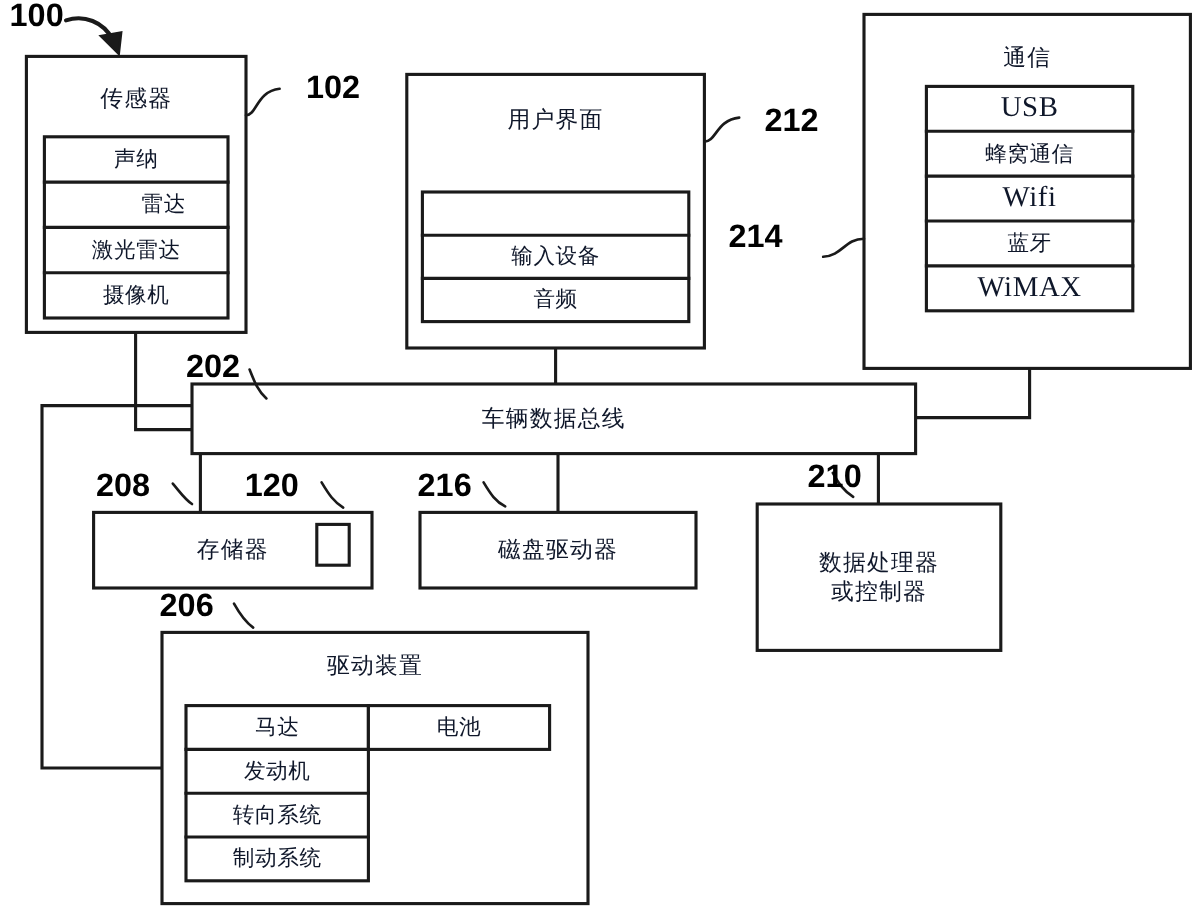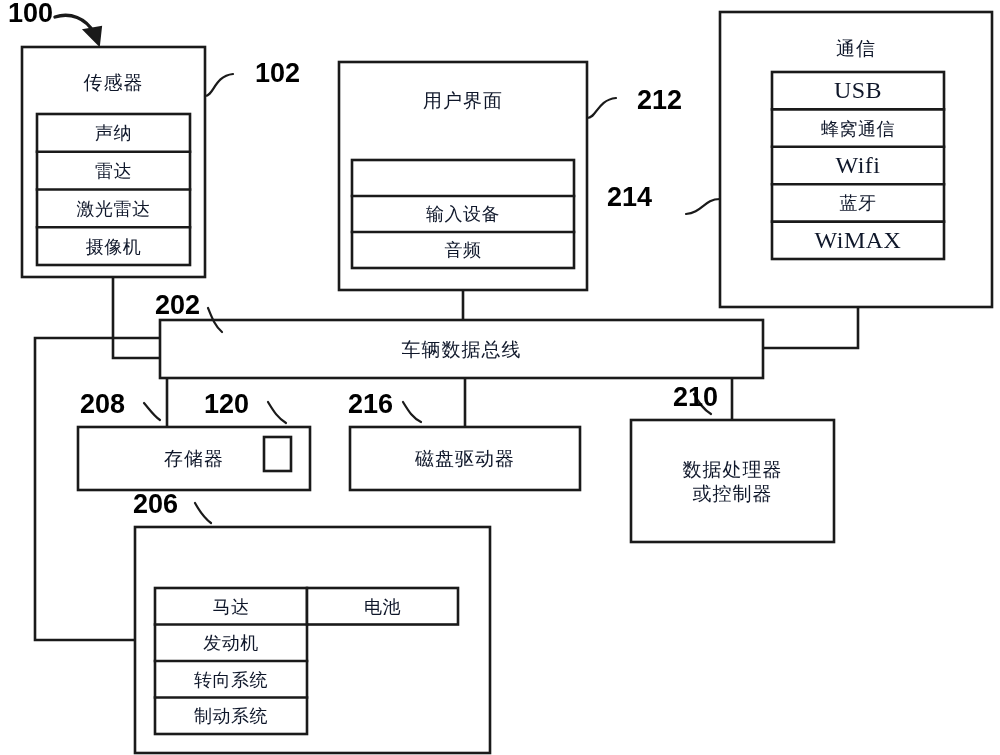--- a/index.html
+++ b/index.html
@@ -132,21 +132,21 @@
     <g fill="none" stroke="#1a1a1a" stroke-width="3.4" stroke-linecap="round">
       <path d="M55 17 C70 12 86 18 94 33"></path>
     </g>
     <polygon points="99,45 84,30 101,27" fill="#1a1a1a" stroke="#1a1a1a" stroke-width="2"></polygon>
   </svg>
 
   <div class="refnum" style="left:8px; top:-2px;">100</div>
 
   <div class="lbl cjk" style="left:22px; top:62px; width:183px; height:40px;">传感器</div>
   <div class="lbl cjk-sm" style="left:37px; top:114px; width:153px; height:37.8px;">声纳</div>
-  <div class="lbl cjk-sm" style="left:37px; top:151.8px; width:153px; height:37.8px;">雷达</div>
+  <div class="lbl cjk-sm" style="left:37px; top:151.8px; width:153px; height:37.8px;padding-left:23px;">雷达</div>
   <div class="lbl cjk-sm" style="left:37px; top:189.5px; width:153px; height:37.8px;">激光雷达</div>
   <div class="lbl cjk-sm" style="left:37px; top:227.3px; width:153px; height:37.7px;">摄像机</div>
   <div class="refnum" style="left:255px; top:58px;">102</div>
 
   <div class="lbl cjk" style="left:339px; top:80px; width:248px; height:40px;">用户界面</div>
   <div class="lbl cjk-sm" style="left:352px; top:196px; width:222px; height:36px;">输入设备</div>
   <div class="lbl cjk-sm" style="left:352px; top:232px; width:222px; height:36px;">音频</div>
   <div class="refnum" style="left:637px; top:85px;">212</div>
 
   <div class="lbl cjk" style="left:720px; top:28px; width:272px; height:40px;">通信</div>
@@ -164,20 +164,21 @@
   <div class="refnum" style="left:80px; top:389px;">208</div>
   <div class="refnum" style="left:204px; top:389px;">120</div>
 
   <div class="lbl cjk" style="left:350px; top:427px; width:230px; height:63px;">磁盘驱动器</div>
   <div class="refnum" style="left:348px; top:389px;">216</div>
 
   <div class="lbl cjk" style="left:631px; top:420px; width:203px; height:122px;">数据处理器
 或控制器</div>
   <div class="refnum" style="left:637px; top:382px;margin-left:36px;">210</div>
 
+  <div class="lbl cjk" style="left:135px; top:535px; width:355px; height:40px;">驱动装置</div>
   <div class="lbl cjk-sm" style="left:155px; top:588px; width:152px; height:36.5px;">马达</div>
   <div class="lbl cjk-sm" style="left:155px; top:624.5px; width:152px; height:36.5px;">发动机</div>
   <div class="lbl cjk-sm" style="left:155px; top:661px; width:152px; height:36.5px;">转向系统</div>
   <div class="lbl cjk-sm" style="left:155px; top:697.5px; width:152px; height:36.5px;">制动系统</div>
   <div class="lbl cjk-sm" style="left:307px; top:588px; width:151px; height:36.5px;">电池</div>
   <div class="refnum" style="left:133px; top:489px;">206</div>
 
 </div>
 
 </body></html>

